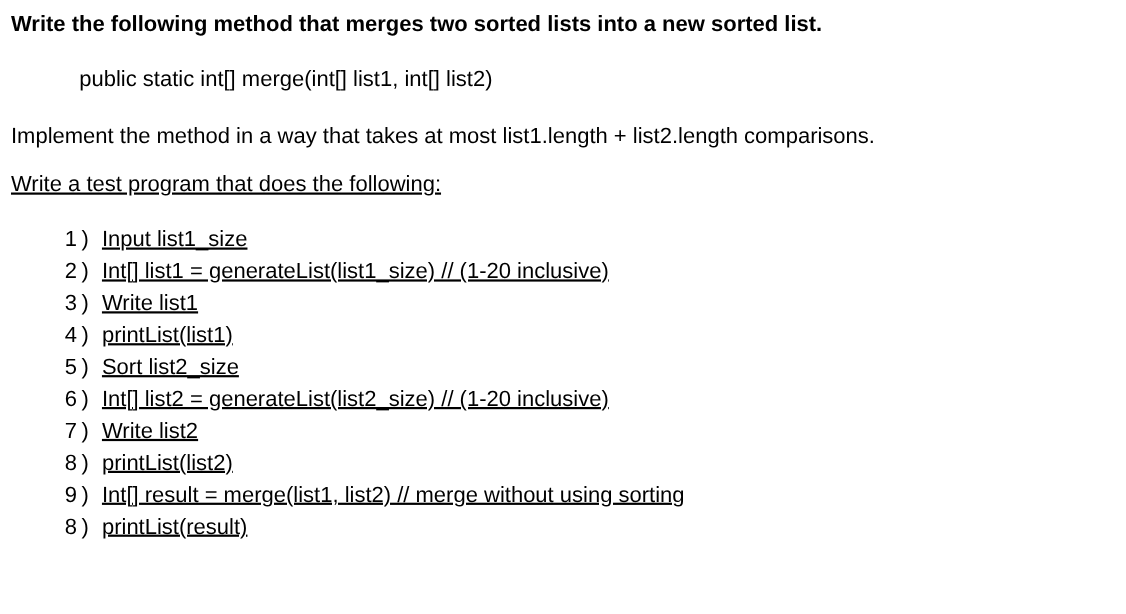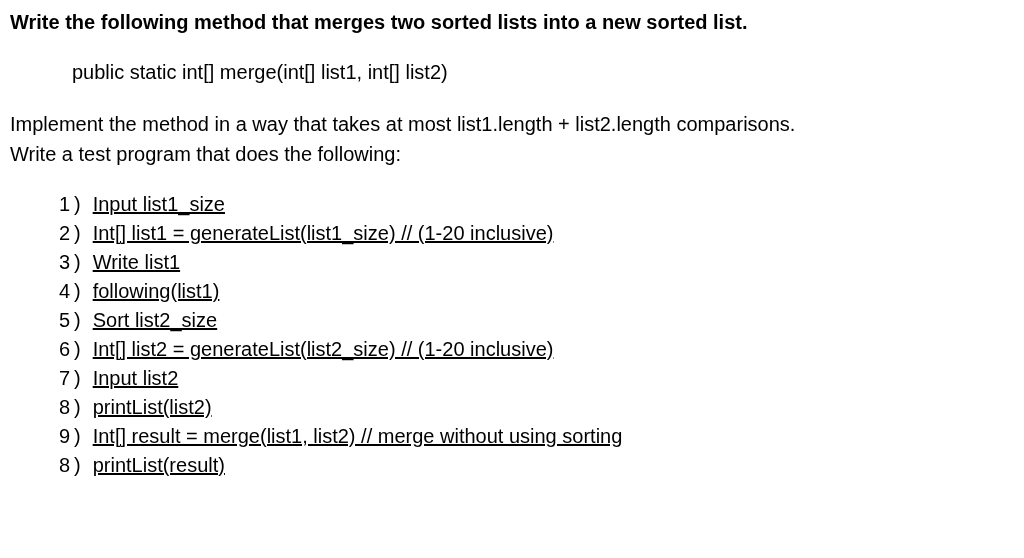--- a/index.html
+++ b/index.html
@@ -18,24 +18,25 @@
     }
     .intro {
       margin-bottom: 22px;
       font-weight: bold;
     }
     .signature {
       padding-left: 62px;
       margin-bottom: 24px;
     }
     .implement {
-      margin-bottom: 2px;
+      margin-bottom: 16px;
     }
     .test-intro {
       margin-bottom: 22px;
+      text-decoration: underline;
     }
     .steps {
       padding-left: 30px;
     }
     .step {
       display: flex;
       line-height: 1.45;
     }
     .step-num {
       min-width: 34px;
@@ -72,36 +73,36 @@
     <span class="step-text">Int[] list1 = generateList(list1_size) // (1-20 inclusive)</span>
   </div>
   <div class="step">
     <span class="step-num">3</span>
       <span class="step-paren">)</span>
     <span class="step-text">Write list1</span>
   </div>
   <div class="step">
     <span class="step-num">4</span>
       <span class="step-paren">)</span>
-    <span class="step-text">following(list1)</span>
+    <span class="step-text">printList(list1)</span>
   </div>
   <div class="step">
     <span class="step-num">5</span>
       <span class="step-paren">)</span>
     <span class="step-text">Sort list2_size</span>
   </div>
   <div class="step">
     <span class="step-num">6</span>
       <span class="step-paren">)</span>
     <span class="step-text">Int[] list2 = generateList(list2_size) // (1-20 inclusive)</span>
   </div>
   <div class="step">
     <span class="step-num">7</span>
       <span class="step-paren">)</span>
-    <span class="step-text">Input list2</span>
+    <span class="step-text">Write list2</span>
   </div>
   <div class="step">
     <span class="step-num">8</span>
       <span class="step-paren">)</span>
     <span class="step-text">printList(list2)</span>
   </div>
   <div class="step">
     <span class="step-num">9</span>
       <span class="step-paren">)</span>
     <span class="step-text">Int[] result = merge(list1, list2) // merge without using sorting</span>

